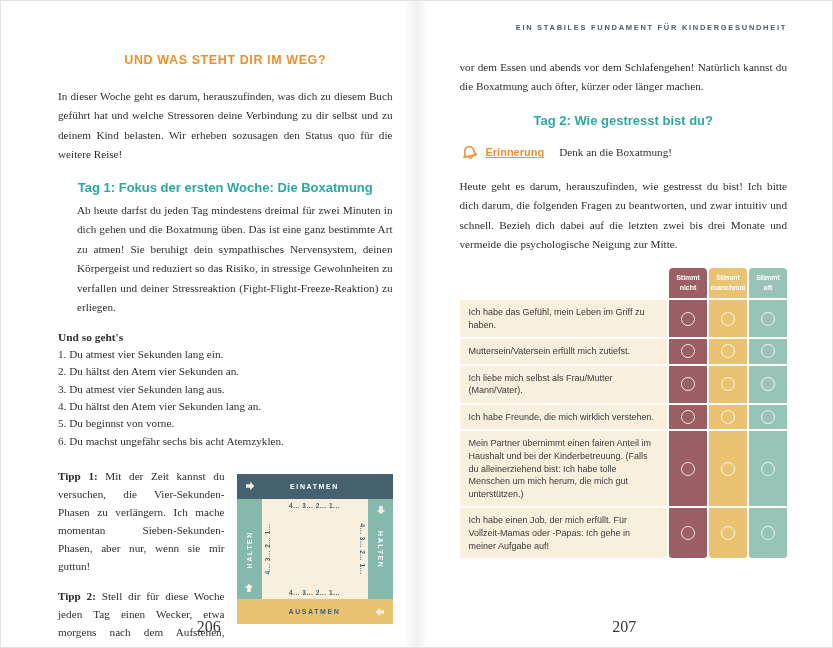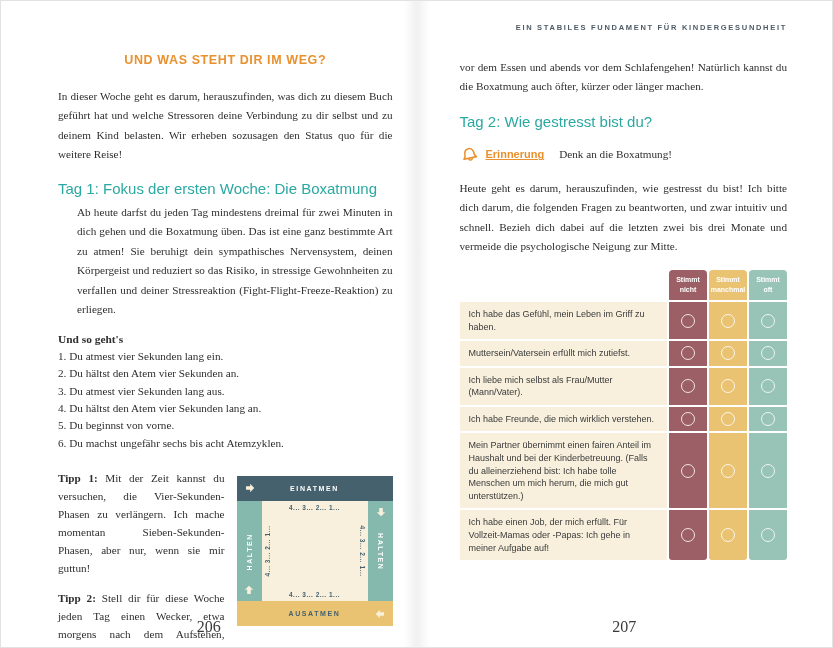--- a/index.html
+++ b/index.html
@@ -18,22 +18,22 @@
     pointer-events:none;z-index:5;}
   .page{position:relative;width:416px;height:648px;}
   .page.left{padding:50px 24px 0 57px;}
   .page.right{padding:22px 45px 0 43px;}
 
   
   .main-heading{font-family:"Liberation Sans",sans-serif;font-size:12.5px;font-weight:bold;
     color:var(--orange);text-align:center;letter-spacing:.6px;line-height:1.5;margin-bottom:17px;}
   .body-par{font-size:11.2px;line-height:1.74;text-align:justify;}
   .intro{margin-bottom:15px;}
-  .day-heading{font-family:"Liberation Sans",sans-serif;font-size:15px;font-weight:normal;
-    color:var(--teal);margin-bottom:6px;}
+  .day-heading{font-family:"Liberation Sans",sans-serif;font-size:13px;font-weight:bold;
+    color:var(--teal);margin-bottom:6px;text-align:center;}
   .day1-text{margin-bottom:13px;margin-left:19px;}
   .steps-heading{font-size:11.4px;font-weight:bold;margin-bottom:3px;margin-top:12px;}
   .steps{margin-bottom:18px;}
   .step-line{font-size:11.2px;line-height:1.56;}
   .tips-block{display:flex;gap:12px;}
   .tips-text{flex:1;min-width:0;}
   .tip-par{font-size:11.2px;line-height:1.6;text-align:justify;margin-bottom:12px;}
   .tip-label{font-weight:bold;}
 
   

